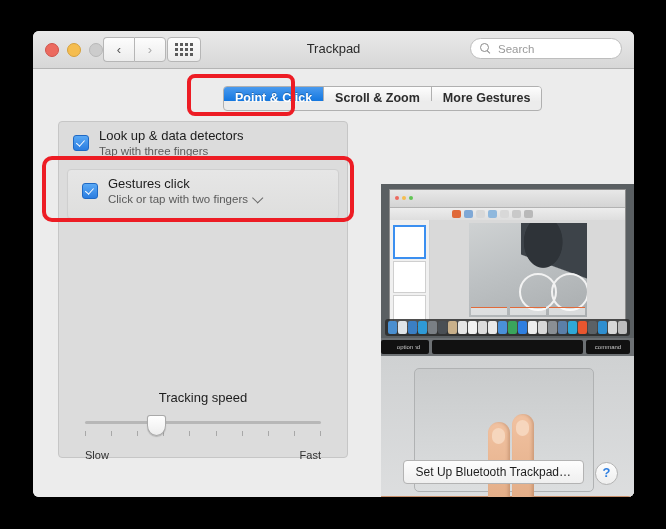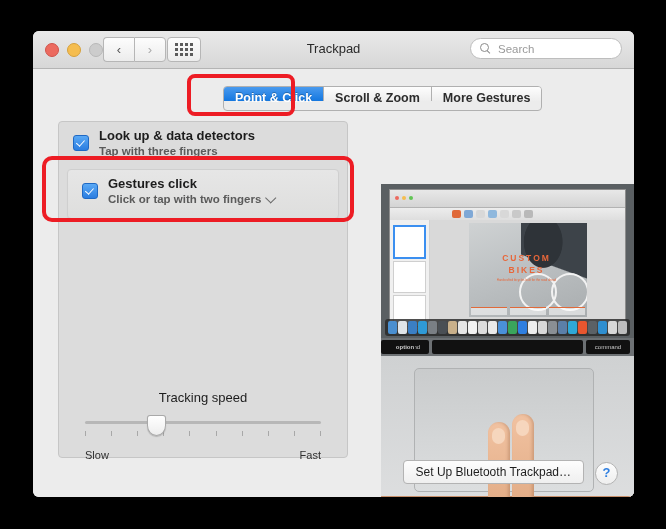--- a/index.html
+++ b/index.html
@@ -79,21 +79,21 @@
   .tab.active{
     background:linear-gradient(#4a9aee,#1477e0);
     color:#fff;text-shadow:0 -1px 0 rgba(0,0,0,.25);
   }
 
   
   .leftpanel{
     position:absolute;left:25px;top:52px;width:288px;height:335px;
     background:#dcdcdc;border:1px solid #c6c6c6;border-radius:4px;
   }
-  .opt{position:absolute;left:0;width:100%;box-sizing:border-box;padding-left:14px;font-weight:bold;}
+  .opt{position:absolute;left:0;width:100%;box-sizing:border-box;padding-left:14px;}
   .opt-row{display:flex;align-items:flex-start;}
   .cb{
     width:14px;height:14px;border-radius:3px;flex:0 0 auto;margin-top:9px;
     background:linear-gradient(#5aa9f5,#2b7de0);border:.5px solid #1f69c4;
     position:relative;
   }
   .cb::after{
     content:"";position:absolute;left:4px;top:1.5px;width:3.5px;height:7px;
     border:solid #fff;border-width:0 1.7px 1.7px 0;transform:rotate(42deg);
   }
@@ -324,25 +324,20 @@
                 <div class="thumb sel"></div>
                 <div class="thumb"></div>
                 <div class="thumb"></div>
               </div>
               <div class="mac-canvas">
                 <div class="page">
                   <div class="road"></div>
                   <div class="biker"></div>
                   <div class="wheel w1"></div>
                   <div class="wheel w2"></div>
-                  <div class="bartext">
-                    <div class="bt1">CUSTOM</div>
-                    <div class="bt2">BIKES</div>
-                    <div class="bt3">Handcrafted bicycles built for the road ahead</div>
-                  </div>
                   <div class="pagefoot">
                     <i></i>
                       <i></i>
                       <i></i>
                   </div>
                 </div>
               </div>
             </div>
           </div>
 

